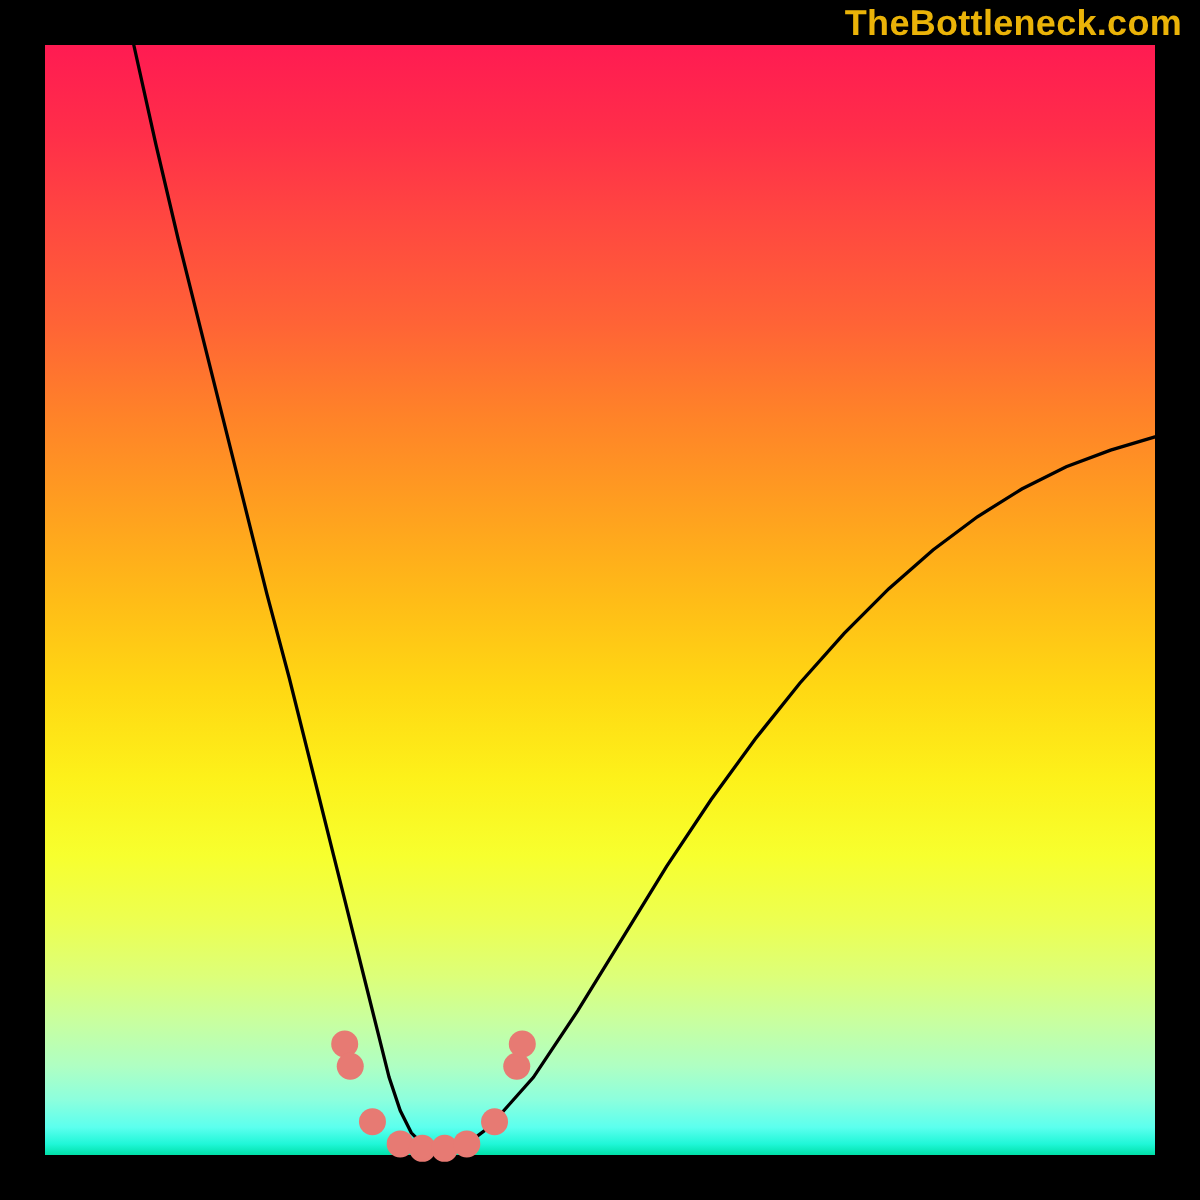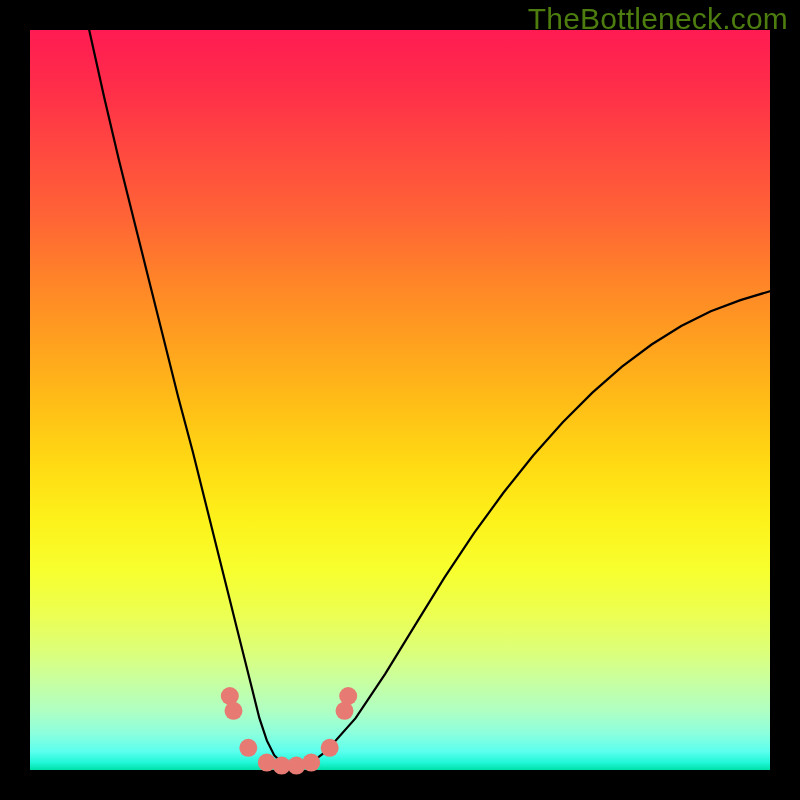--- a/index.html
+++ b/index.html
@@ -44,23 +44,23 @@
       #8dffdd 95%,
       #5cffee 97.5%,
       #20f7d8 99%,
       #00e0a8 100%
     );
   }
   .watermark {
     position: absolute;
     top: 2px;
     right: 12px;
-    color: #4d7c0f;
-    font-size: 30px;
-    font-weight: 400;
+    color: #eab308;
+    font-size: 24px;
+    font-weight: 700;
     letter-spacing: 0.2px;
     user-select: none;
   }
   svg.curve {
     position: absolute;
     top: 0;
     left: 0;
     width: 740px;
     height: 740px;
     overflow: visible;

